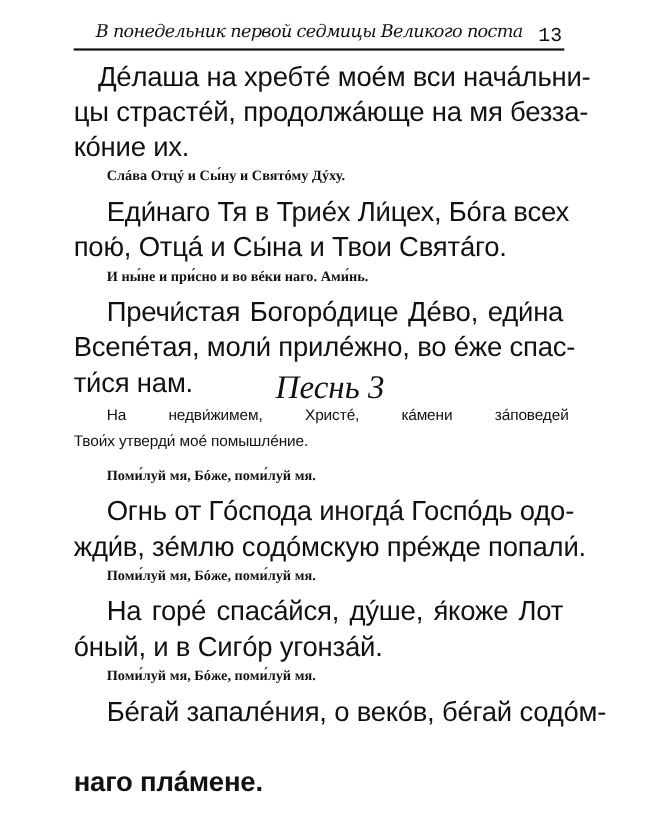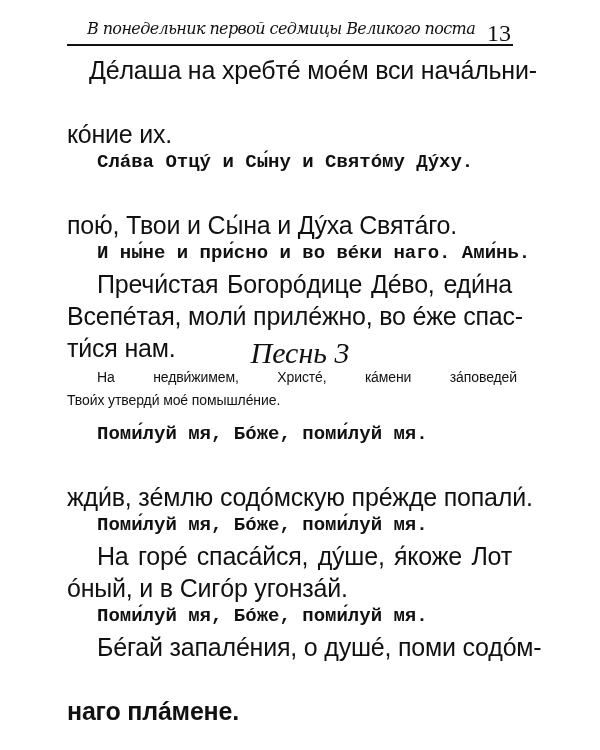--- a/index.html
+++ b/index.html
@@ -35,22 +35,22 @@
       font-style: italic;
       font-size: 16px;
       letter-spacing: -0.6px;
       white-space: nowrap;
       line-height: 22px;
     }
     .header-page {
       position: absolute;
       right: 2px;
       top: 4px;
-      font-family: Liberation Serif, serif;
-      font-size: 24px;
+      font-family: Liberation Mono, monospace;
+      font-size: 18px;
       line-height: 22px;
     }
     .header-rule {
       position: absolute;
       left: 67px;
       top: 44px;
       width: 446px;
       height: 2px;
       background: #111111;
     }
@@ -62,23 +62,23 @@
     }
     .body-text {
       font-size: 25px;
       letter-spacing: -0.2px;
     }
     .small-text {
       font-size: 14px;
       letter-spacing: -0.1px;
     }
     .refrain {
-      font-family: Liberation Mono, monospace;
+      font-family: Liberation Serif, serif;
       font-weight: bold;
-      font-size: 19px;
+      font-size: 13px;
     }
     .heading {
       font-family: "Liberation Serif", serif;
       font-style: italic;
       font-size: 30px;
     }
     .justify {
       text-align: justify;
       text-align-last: justify;
       width: 445px;
@@ -89,44 +89,47 @@
 
 <div class="page">
 
   <div class="header">
     <span class="header-title">В понедельник первой седмицы Великого поста</span>
     <span class="header-page">13</span>
   </div>
   <div class="header-rule"></div>
 
   <div class="line body-text justify" style="left:67px; top:58px; width:445px; padding-left:22px; box-sizing:border-box;">Дéлаша на хребтé моéм вси начáльни-</div>
+  <div class="line body-text justify" style="left:67px; top:90px;">цы страстéй, продолжáюще на мя безза-</div>
   <div class="line body-text" style="left:67px; top:122px;">кóние их.</div>
 
   <div class="line refrain" style="left:97px; top:153px;">Слáва Отцý и Сы́ну и Святóму Дýху.</div>
 
-  <div class="line body-text" style="left:67px; top:213px;">пою́, Твои и Сы́на и Дýха Святáго.</div>
+  <div class="line body-text justify" style="left:67px; top:181px; width:445px; padding-left:30px; box-sizing:border-box;">Еди́наго Тя в Триéх Ли́цех, Бóга всех</div>
+  <div class="line body-text" style="left:67px; top:213px;">пою́, Отцá и Сы́на и Твои Святáго.</div>
 
   <div class="line refrain" style="left:97px; top:244px;">И ны́не и при́сно и во вéки наго. Ами́нь.</div>
 
   <div class="line body-text justify" style="left:67px; top:272px; width:445px; padding-left:30px; box-sizing:border-box;">Пречи́стая Богорóдице Дéво, еди́на</div>
   <div class="line body-text justify" style="left:67px; top:304px;">Всепéтая, моли́ прилéжно, во éже спас-</div>
   <div class="line body-text" style="left:67px; top:336px;">ти́ся нам.</div>
 
   <div class="line heading" style="left:0; width:600px; text-align:center; top:338px; padding-left:0;">Песнь 3</div>
 
   <div class="line small-text justify" style="left:67px; top:370px; width:450px; padding-left:30px; box-sizing:border-box;">На недви́жимем, Христé, кáмени зáповедей</div>
   <div class="line small-text" style="left:67px; top:393px;">Твои́х утверди́ моé помышлéние.</div>
 
   <div class="line refrain" style="left:97px; top:425px;">Поми́луй мя, Бóже, поми́луй мя.</div>
 
+  <div class="line body-text justify" style="left:67px; top:453px; width:445px; padding-left:30px; box-sizing:border-box;">Огнь от Гóспода иногдá Госпóдь одо-</div>
   <div class="line body-text justify" style="left:67px; top:485px;">жди́в, зéмлю содóмскую прéжде попали́.</div>
 
   <div class="line refrain" style="left:97px; top:516px;">Поми́луй мя, Бóже, поми́луй мя.</div>
 
   <div class="line body-text" style="left:67px; top:576px;">óный, и в Сигóр угонзáй.</div>
   <div class="line body-text justify" style="left:67px; top:544px; width:445px; padding-left:30px; box-sizing:border-box;">На горé спасáйся, дýше, я́коже Лот</div>
 
   <div class="line refrain" style="left:97px; top:607px;">Поми́луй мя, Бóже, поми́луй мя.</div>
 
-  <div class="line body-text justify" style="left:67px; top:635px; width:445px; padding-left:30px; box-sizing:border-box;">Бéгай запалéния, о душé, поми содóм-</div>
+  <div class="line body-text justify" style="left:67px; top:635px; width:445px; padding-left:30px; box-sizing:border-box;">Бéгай запалéния, о векóв, бéгай содóм-</div>
   <div class="line body-text" style="left:67px; top:699px;font-weight:bold;">наго плáмене.</div>
 
 </div>
 
 </body></html>

